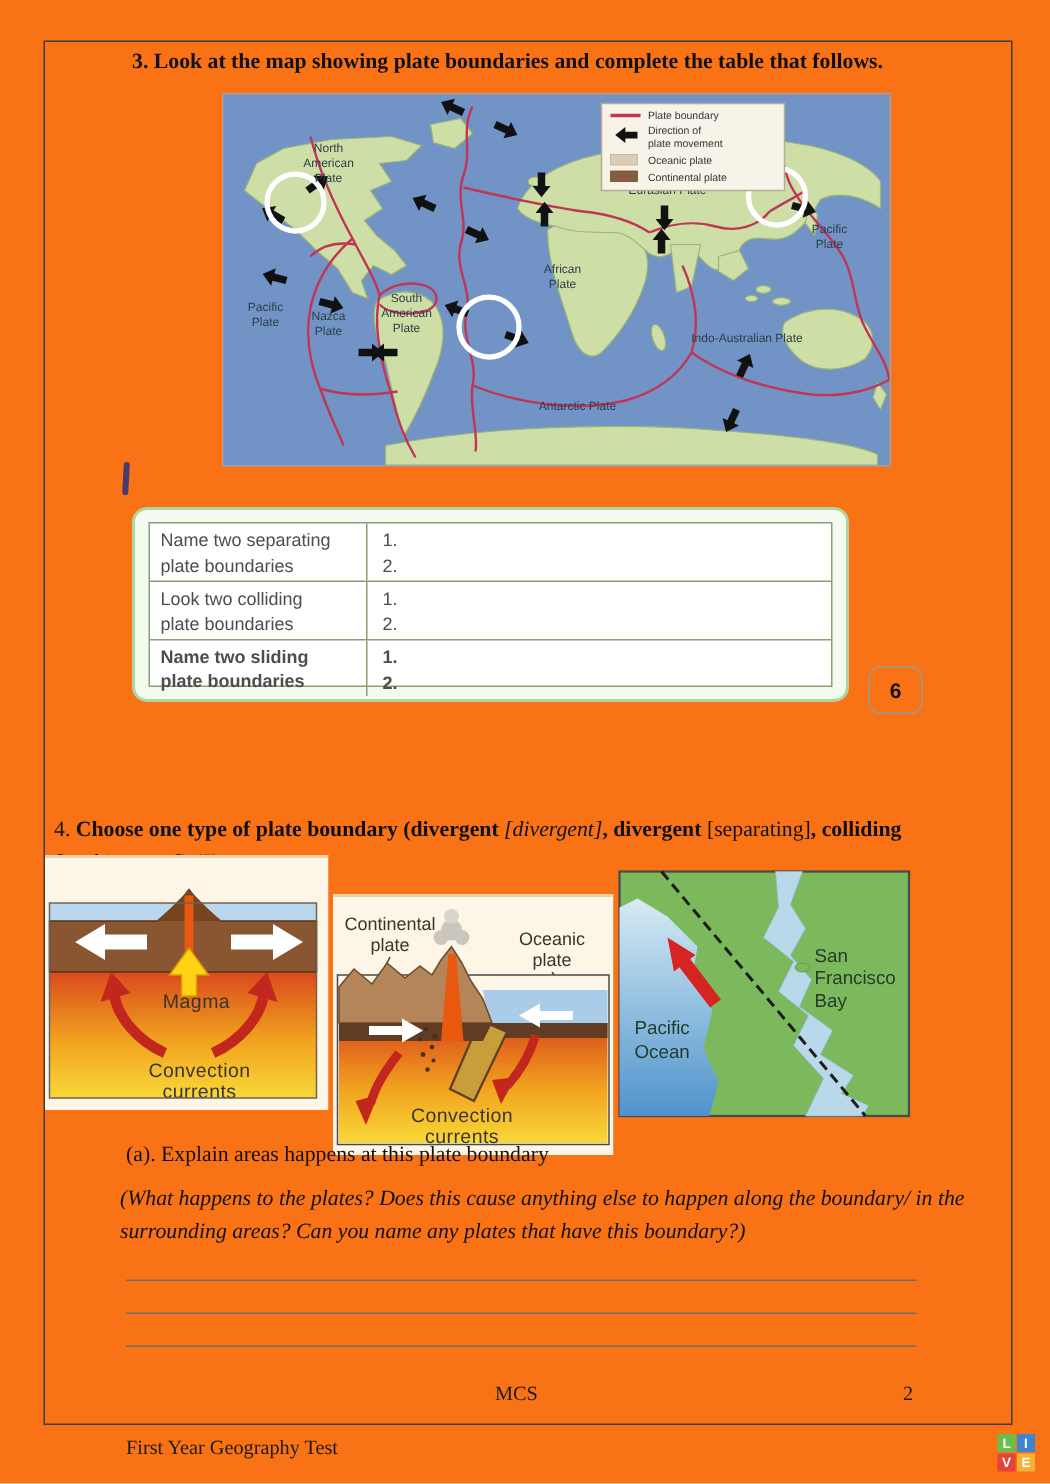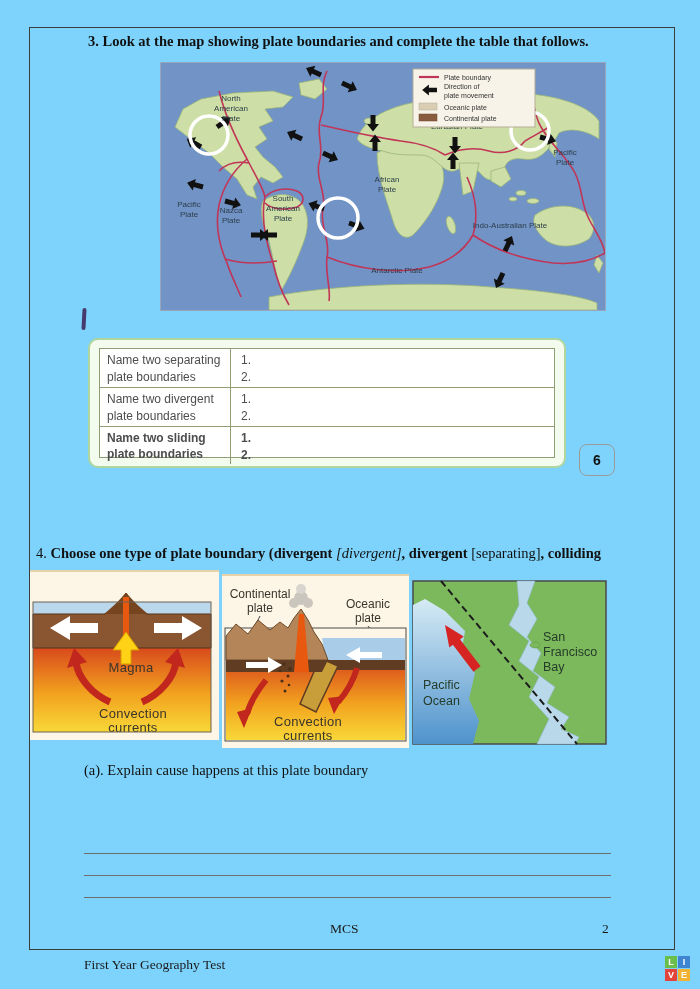--- a/index.html
+++ b/index.html
@@ -1,43 +1,43 @@
 <!DOCTYPE html>
 <html><head>
 <meta charset="utf-8">
 <style>
   html,body{margin:0;padding:0;background:#ffffff;}
-  .page{position:relative;width:700px;height:989px;background:#7dd3fc;overflow:hidden;
+  .page{position:relative;width:700px;height:989px;background:#f97316;overflow:hidden;
         font-family:"Liberation Serif",serif;color:#111;}
   .sheet-border{position:absolute;left:29px;top:27px;width:644px;height:921px;
         border:1px solid #3c3c3c;}
   .q3{position:absolute;left:88px;top:33px;width:578px;font-size:14.5px;font-weight:bold;}
-  .map-wrap{position:absolute;left:160px;top:62px;width:444px;height:247px;
+  .map-wrap{position:absolute;left:148px;top:62px;width:444px;height:247px;
         border:1px solid #97a5bd;box-sizing:content-box;}
   .map-wrap svg{display:block;}
   .penmark{position:absolute;left:82px;top:308px;width:4px;height:22px;background:#473a6e;
         border-radius:2px;transform:rotate(3deg);}
   .table-outer{position:absolute;left:88px;top:338px;width:478px;height:130px;
         border:2px solid #afd69d;border-radius:10px;background:#f3faee;box-sizing:border-box;}
   .table-inner{position:absolute;left:9px;top:8px;right:9px;bottom:8px;background:#fff;
         border:1px solid #8f9c74;display:flex;flex-direction:column;}
   .trow{flex:1;display:flex;border-bottom:1px solid #8f9c74;}
   .trow:last-child{border-bottom:none;font-weight:bold;}
-  .tprompt{width:118px;border-right:1px solid #8f9c74;padding:3px 5px 0 7px;
+  .tprompt{width:118px;border-right:1px solid #8f9c74;padding:3px 19px 0 7px;
         font-family:"Liberation Sans",sans-serif;font-size:12px;color:#4d4d4d;line-height:1.4;}
   .tanswer{flex:1;padding:3px 0 0 10px;font-family:"Liberation Sans",sans-serif;
         font-size:12px;color:#4d4d4d;line-height:1.45;}
   .marks{position:absolute;left:579px;top:444px;width:34px;height:30px;border:1.5px solid #9a9a9a;
         border-radius:8px;display:flex;align-items:center;justify-content:center;
         font-family:"Liberation Sans",sans-serif;font-weight:bold;font-size:14px;color:#111;}
   .q4{position:absolute;left:36px;top:527px;width:614px;font-size:14.5px;line-height:1.55;}
   .b{font-weight:bold;} .i{font-style:italic;}
   .diag{position:absolute;}
   .d1{left:30px;top:570px;width:189px;height:170px;}
-  .d2{left:222px;top:574px;width:187px;height:174px;}
+  .d2{left:222px;top:596px;width:187px;height:174px;}
   .d3{left:411px;top:579px;width:197px;height:167px;}
   .qa{position:absolute;left:84px;top:762px;width:560px;font-size:14.5px;}
   .hint{position:absolute;left:80px;top:789px;width:575px;font-size:14.5px;font-style:italic;
         line-height:1.5;}
   .ansline{position:absolute;left:84px;width:527px;height:0;border-top:1px solid #6e6e6e;}
   .footer{position:absolute;top:921px;font-size:13.5px;color:#1a1a1a;}
   .f-left{left:84px;margin-top:36px;} .f-center{left:330px;} .f-right{left:602px;}
   .brand{position:absolute;top:956px;right:10px;display:flex;align-items:center;gap:3px;}
   .brand-grid{display:grid;grid-template-columns:12px 12px;grid-template-rows:12px 12px;gap:1px;}
   .tile{display:flex;align-items:center;justify-content:center;color:#fff;
@@ -173,21 +173,21 @@
           <div>Name two separating</div>
           <div>plate boundaries</div>
         </div>
         <div class="tanswer">
           <div>1.</div>
           <div>2.</div>
         </div>
       </div>
       <div class="trow">
         <div class="tprompt">
-          <div>Name two divergent</div>
+          <div>Look two colliding</div>
           <div>plate boundaries</div>
         </div>
         <div class="tanswer">
           <div>1.</div>
           <div>2.</div>
         </div>
       </div>
       <div class="trow">
         <div class="tprompt">
           <div>Name two sliding</div>
@@ -301,21 +301,22 @@
       <line x1="30" y1="2" x2="166" y2="165" stroke="#1c1c1c" stroke-width="2" stroke-dasharray="7 4"></line>
       <polygon points="62.4,92.7 69.6,87.3 49.1,60.4 52.7,57.6 34,46 38.3,68.6 41.9,65.8" fill="#d62422"></polygon>
       <text class="d3label" x="12" y="110">Pacific</text>
       <text class="d3label" x="12" y="126">Ocean</text>
       <text class="d3label" x="132" y="62">San</text>
       <text class="d3label" x="132" y="77">Francisco</text>
       <text class="d3label" x="132" y="92">Bay</text>
     </svg>
   </div>
 
-  <div class="qa">(a). Explain cause happens at this plate boundary</div>
+  <div class="qa">(a). Explain areas happens at this plate boundary</div>
+  <div class="hint">(What happens to the plates? Does this cause anything else to happen along the boundary/ in the surrounding areas? Can you name any plates that have this boundary?)</div>
 
   <div class="ansline" style="top:853px"></div>
   <div class="ansline" style="top:875px"></div>
   <div class="ansline" style="top:897px"></div>
 
   <div class="footer f-left">First Year Geography Test</div>
   <div class="footer f-center">MCS</div>
   <div class="footer f-right">2</div>
 
   <div class="brand">

